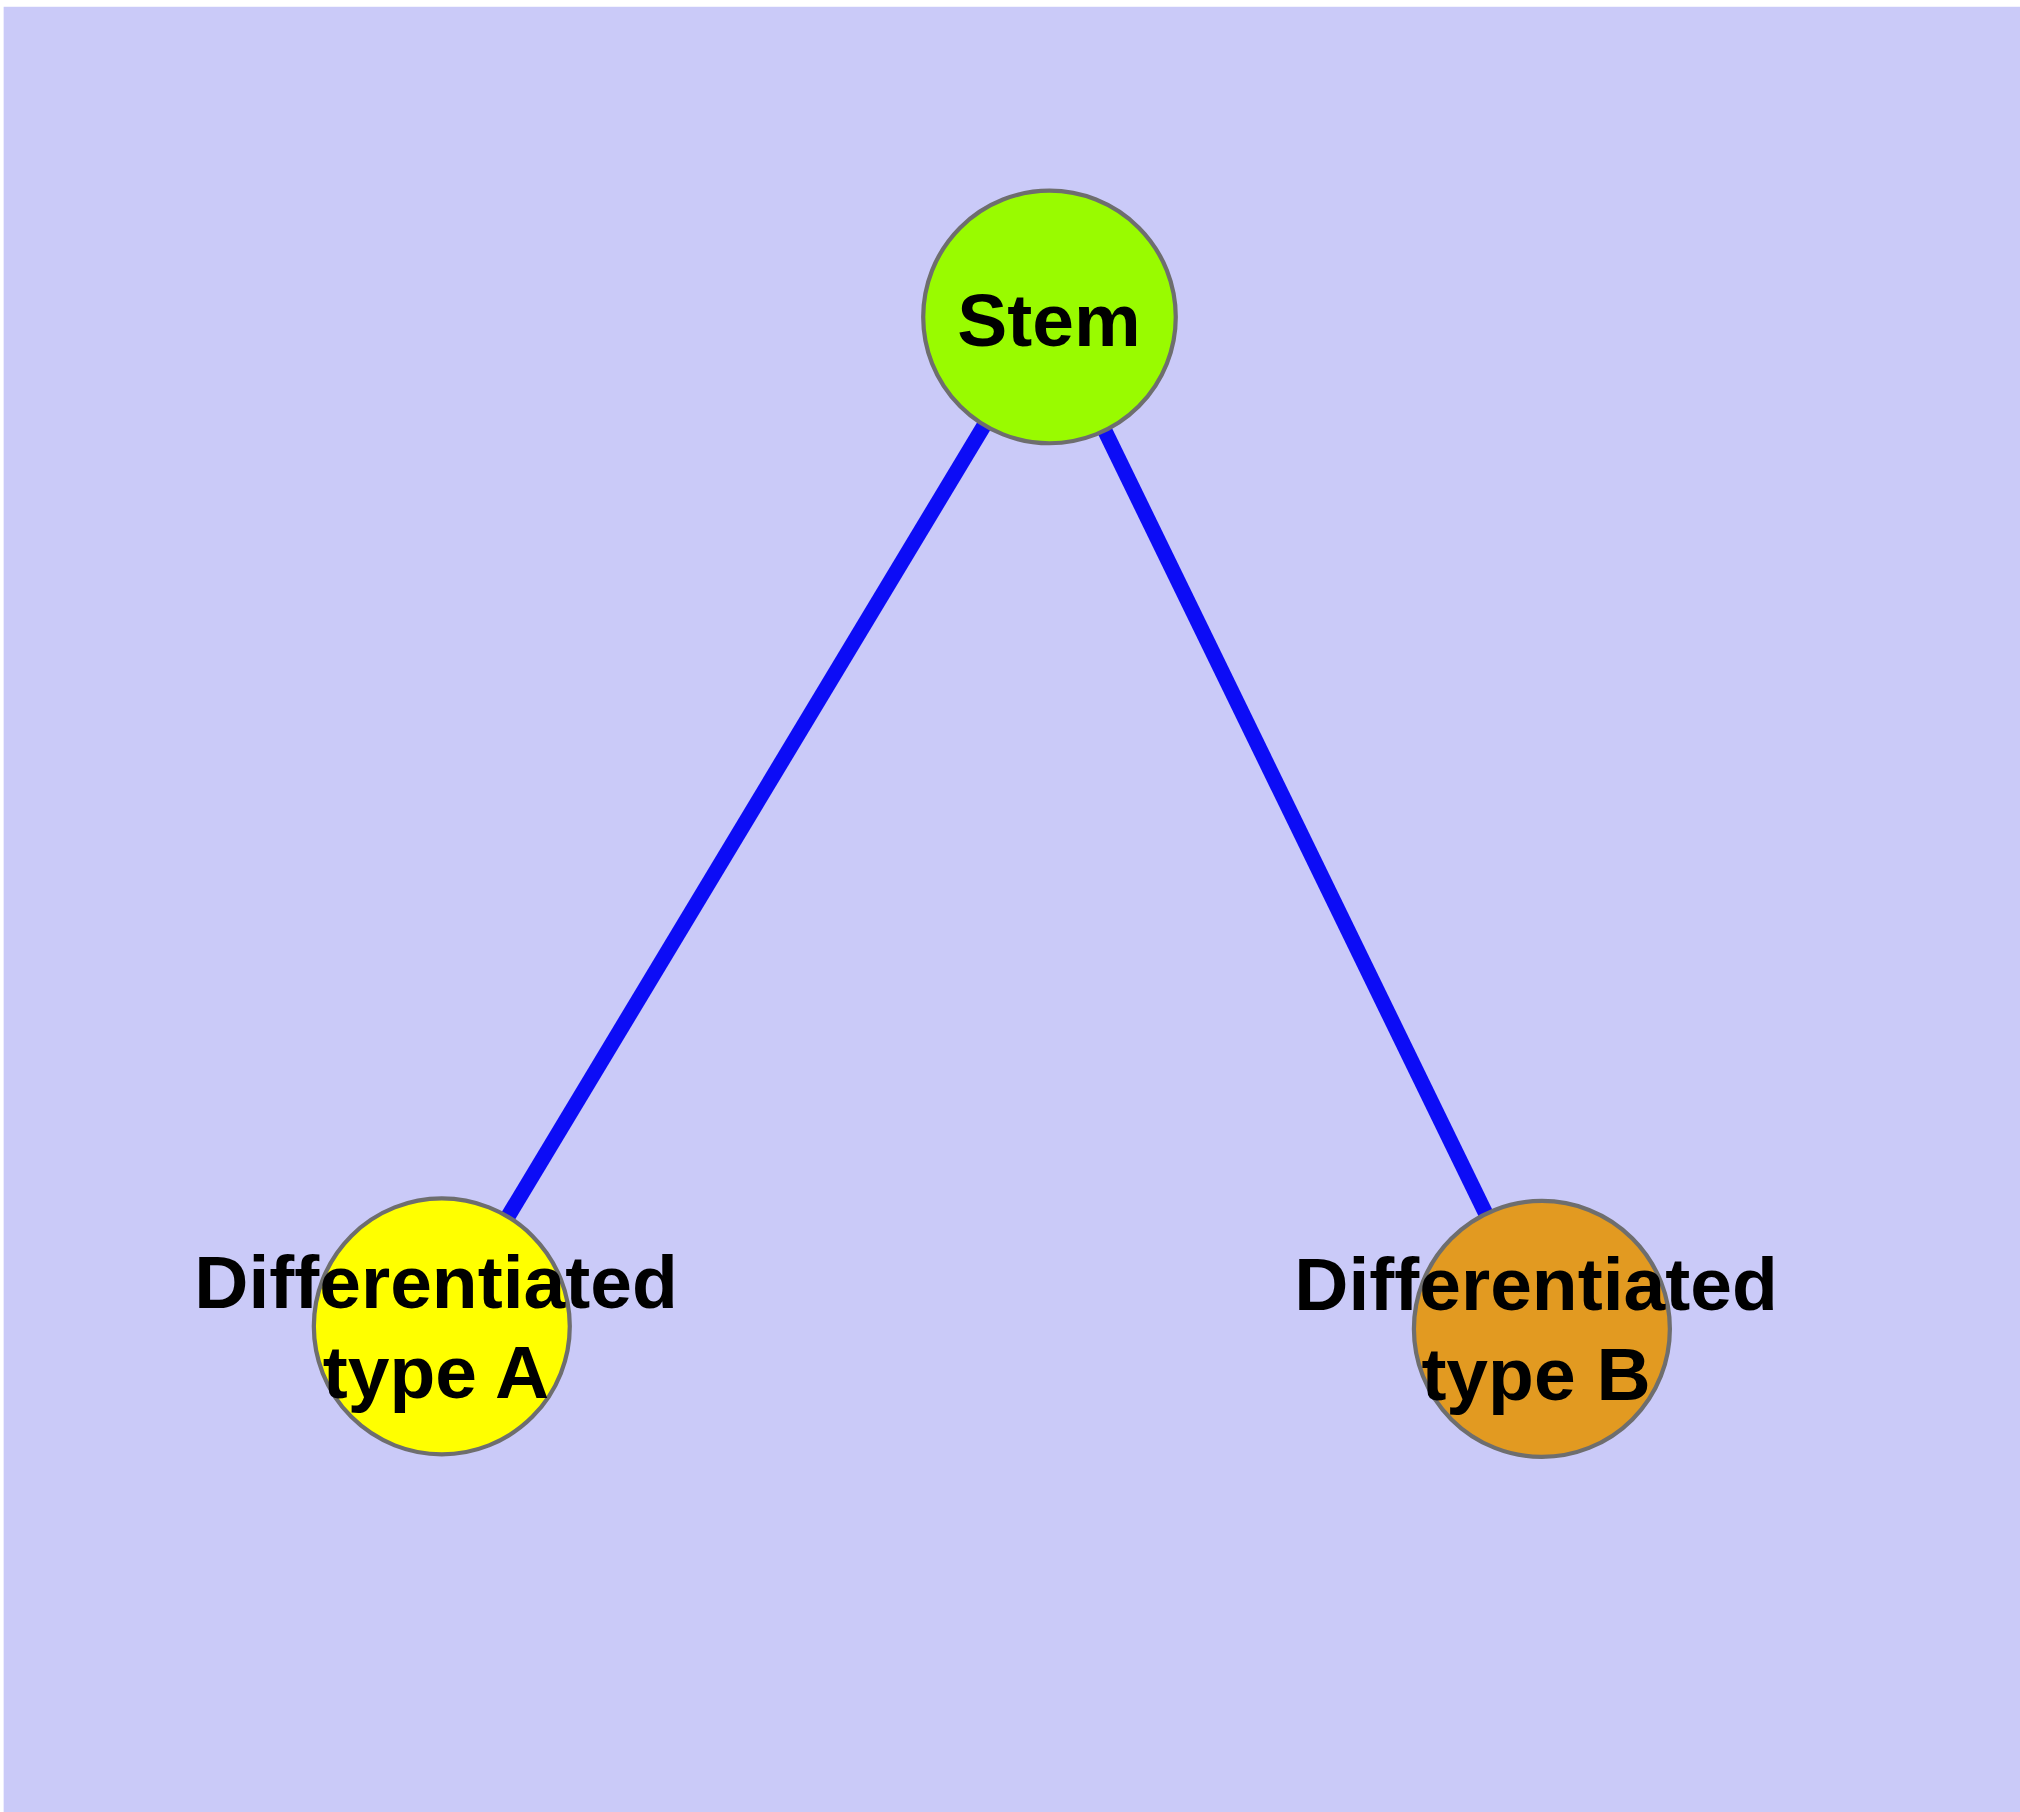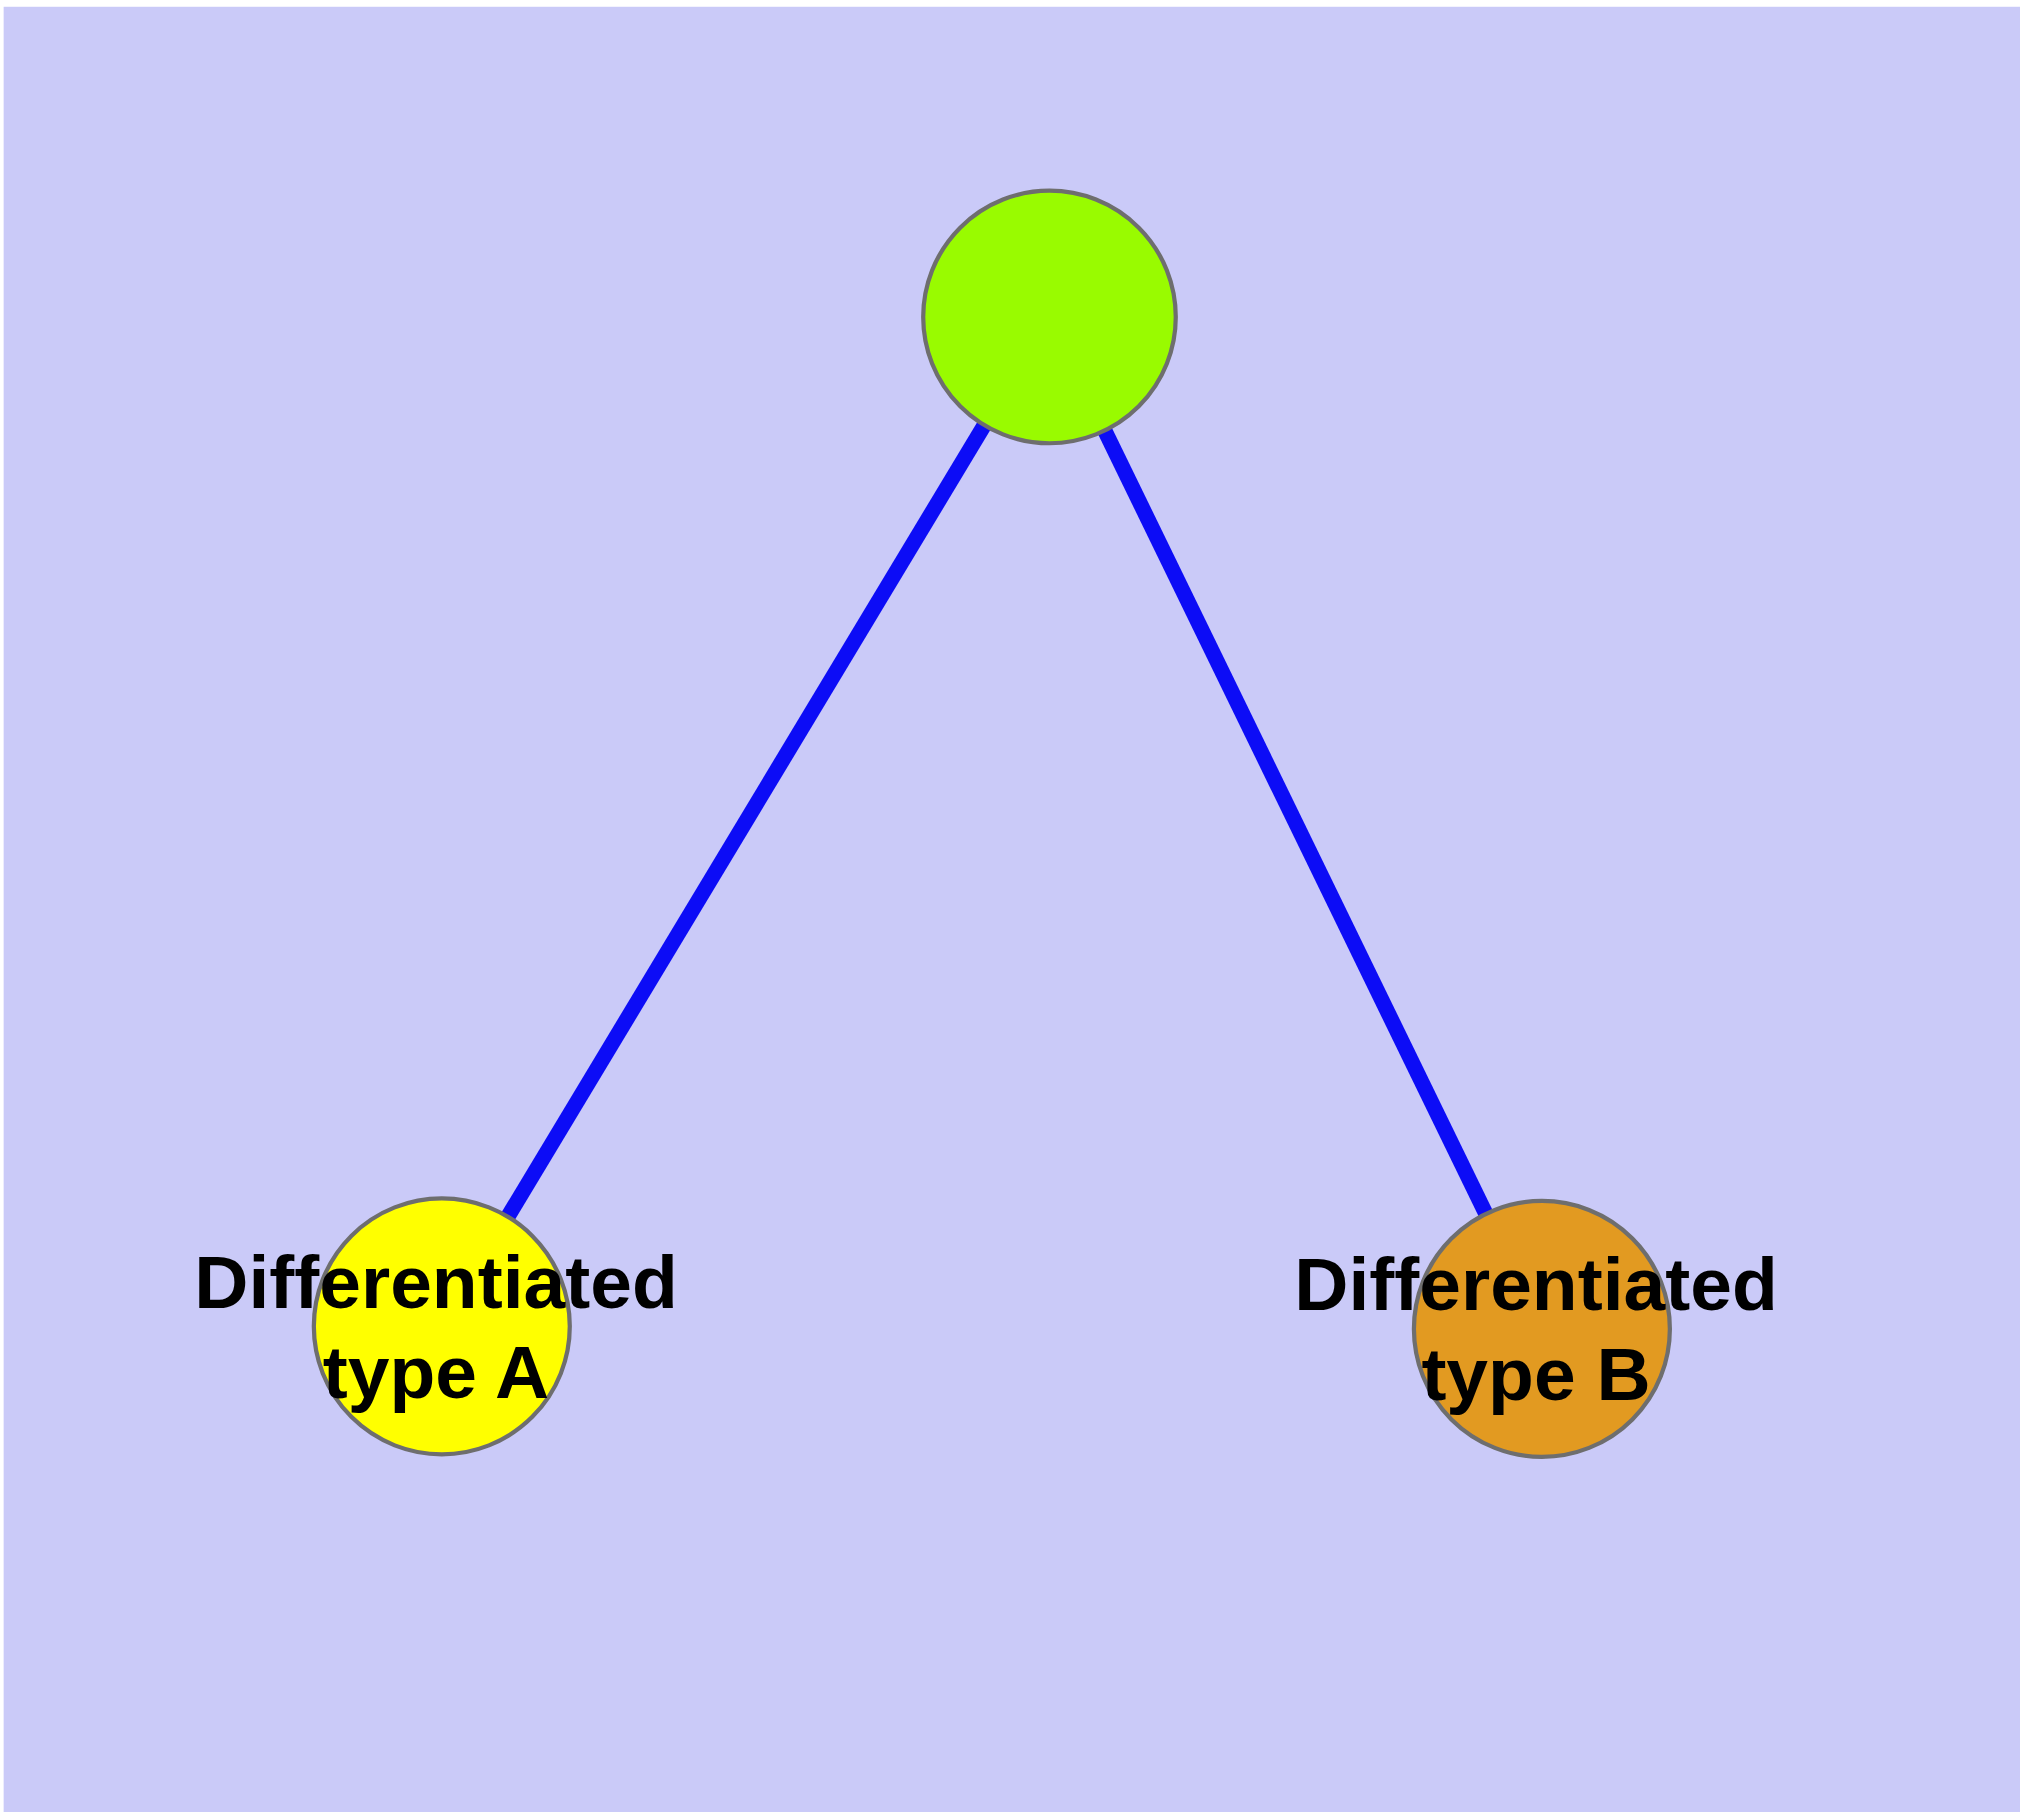--- a/index.html
+++ b/index.html
@@ -52,20 +52,21 @@
     <rect x="4" y="8" width="2380" height="2130" fill="#cacaf8"></rect>
 
     <line class="edge" x1="1238" y1="374" x2="521" y2="1565" stroke="#0c0cf6"></line>
     <line class="edge" x1="1238" y1="374" x2="1819" y2="1568" stroke="#0c0cf6"></line>
 
     <circle class="node-circle" cx="1238" cy="374" r="149" fill="#99fb00" stroke="#6e6e6e"></circle>
     <circle class="node-circle" cx="521" cy="1565" r="151" fill="#ffff00" stroke="#6e6e6e"></circle>
     <circle class="node-circle" cx="1819" cy="1568" r="151" fill="#e29a21" stroke="#6e6e6e"></circle>
   </svg>
 
+  <div class="node-label label-stem">Stem</div>
 
   <div class="node-label label-type-a">Differentiated
 type A</div>
 
   <div class="node-label label-type-b">Differentiated
 type B</div>
 </div>
 
 
 </body></html>

